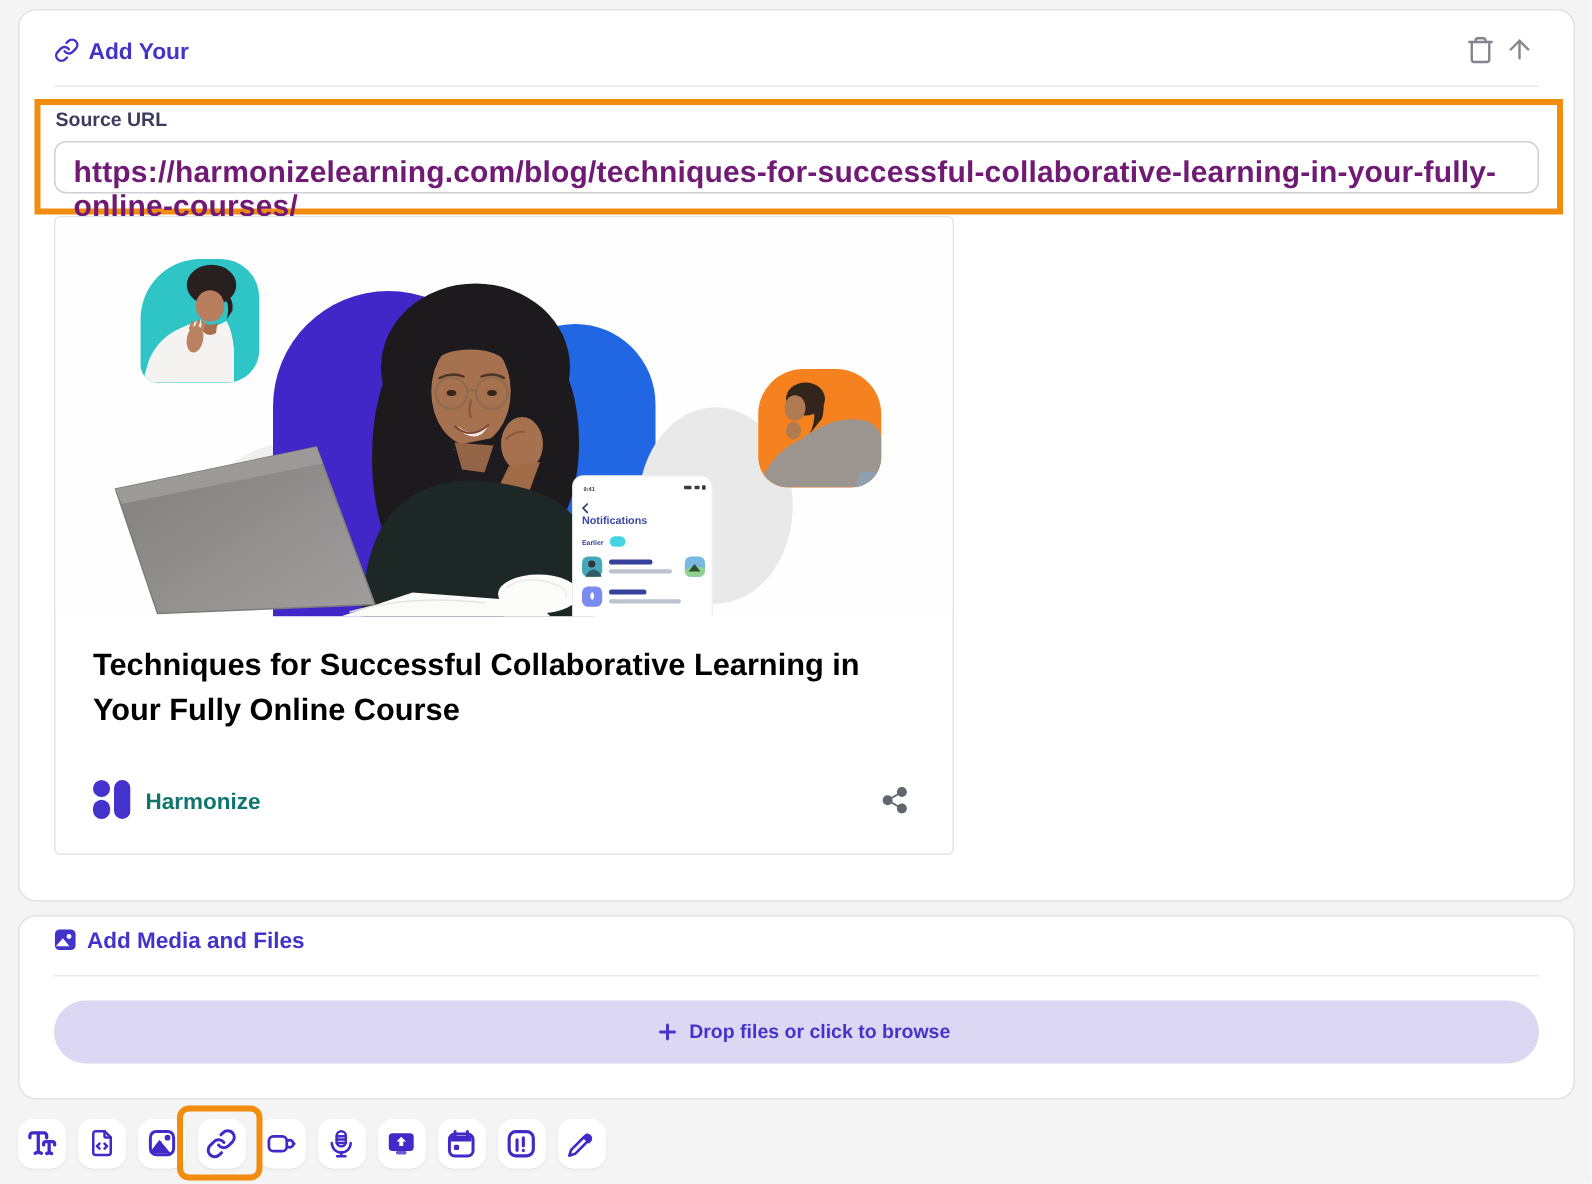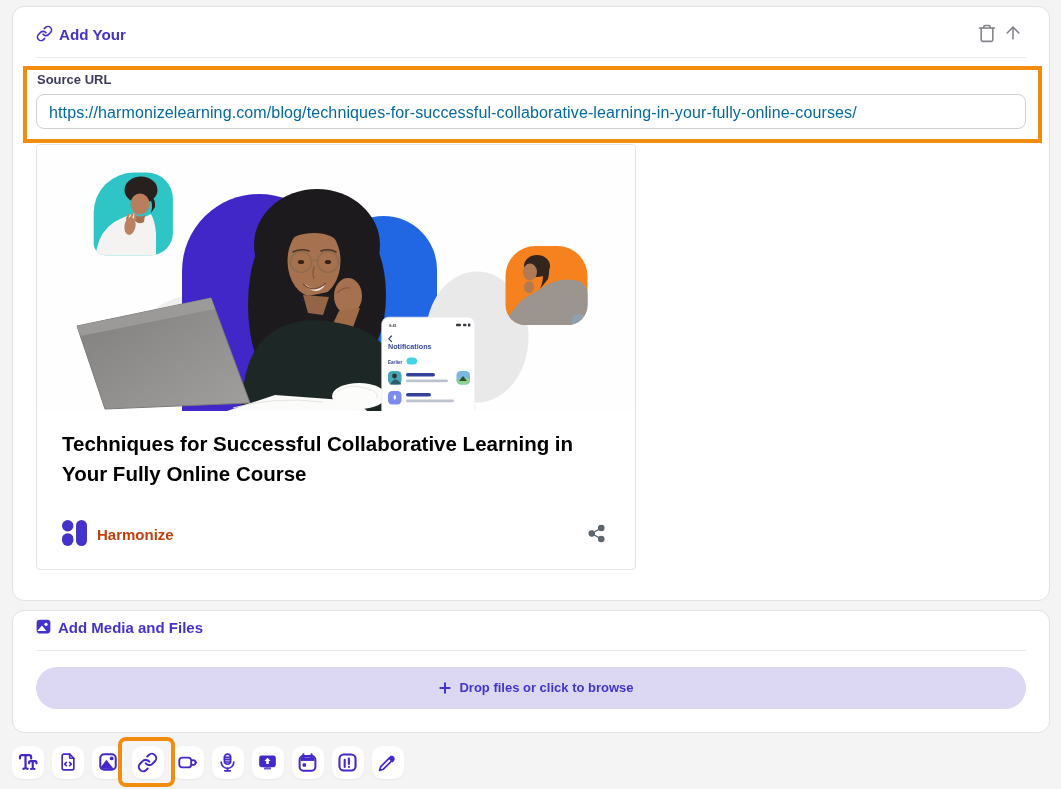--- a/index.html
+++ b/index.html
@@ -28,21 +28,21 @@
   <path d="M12 19V5"></path>
     <path d="M5 12l7-7 7 7"></path>
 </svg>
 
 <div class="abs" style="left:36px; top:57px; width:990px; height:1px; background:#e9e9ed;"></div>
 
 <div class="abs" style="left:23px; top:66px; width:1019px; height:77px; border:4.5px solid #f28c0e;"></div>
 
 <div class="abs" style="left:37px; top:72px; font-size:13px; font-weight:bold; color:#3c3c5c;">Source URL</div>
 <div class="abs" style="left:36px; top:94px; width:990px; height:34.5px; border:1px solid #cfcfd6; border-radius:8px; background:#fff;">
-  <div style="margin:9px 0 0 12px; font-size:16px; letter-spacing:0.12px; color:#0369a1;">https://harmonizelearning.com/blog/techniques-for-successful-collaborative-learning-in-your-fully-online-courses/</div>
+  <div style="margin:9px 0 0 12px; font-size:20px; letter-spacing:0.12px; color:#701a75;font-weight:bold;">https://harmonizelearning.com/blog/techniques-for-successful-collaborative-learning-in-your-fully-online-courses/</div>
 </div>
 
 <div class="abs" style="left:36px; top:144px; width:600px; height:426px; border:1px solid #e3e3e8; border-radius:4px; background:#fff;"></div>
 
 <svg class="abs" style="left:37px; top:145px; border-radius:3px;" width="598" height="266" viewBox="0 0 598 266">
   <defs>
     <linearGradient id="lid" x1="0" y1="0" x2="1" y2="1">
       <stop offset="0" stop-color="#7f7e7d"></stop>
         <stop offset="1" stop-color="#a19f9d"></stop>
     </linearGradient>
@@ -156,21 +156,21 @@
   </g>
 </svg>
 
 <div class="abs" style="left:62px; top:429px; width:530px; font-size:20.5px; font-weight:bold; color:#000000; line-height:29.5px;">Techniques for Successful Collaborative Learning in Your Fully Online Course</div>
 
 <svg class="abs" style="left:62px; top:520px;" width="25" height="26" viewBox="0 0 25 26">
   <circle cx="5.7" cy="5.7" r="5.7" fill="#4433cb"></circle>
   <rect x="0" y="13.2" width="11.4" height="12.8" rx="5.7" fill="#4433cb"></rect>
   <rect x="14" y="0" width="11" height="26" rx="5.5" fill="#4433cb"></rect>
 </svg>
-<div class="abs" style="left:97px; top:526px; font-size:15px; font-weight:bold; color:#c2410c;">Harmonize</div>
+<div class="abs" style="left:97px; top:526px; font-size:15px; font-weight:bold; color:#0f766e;">Harmonize</div>
 
 <svg class="abs" style="left:587px; top:524px;" width="19" height="19" viewBox="0 0 24 24" fill="#5f666d" stroke="#5f666d" stroke-width="1.6">
   <circle cx="18" cy="5" r="3.4"></circle>
     <circle cx="6" cy="12" r="3.4"></circle>
     <circle cx="18" cy="19" r="3.4"></circle>
   <path d="M8.6 13.5l6.8 4"></path>
     <path d="M15.4 6.5l-6.8 4"></path>
 </svg>
 
 <div class="card" style="left:12px; top:610px; width:1038px; height:123px;"></div>

